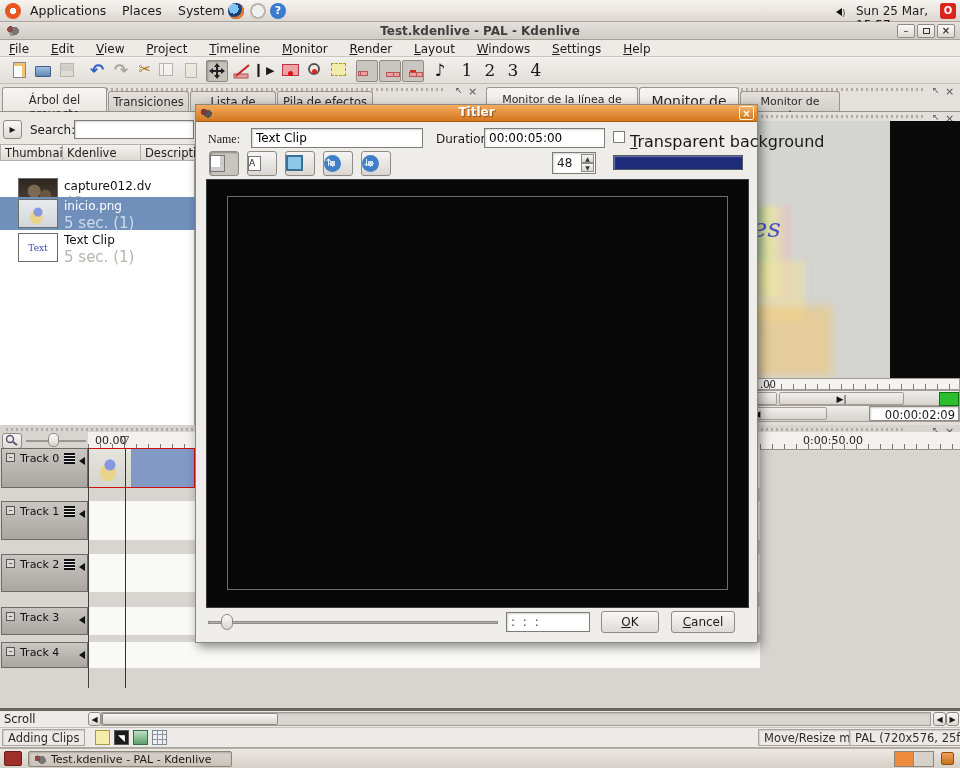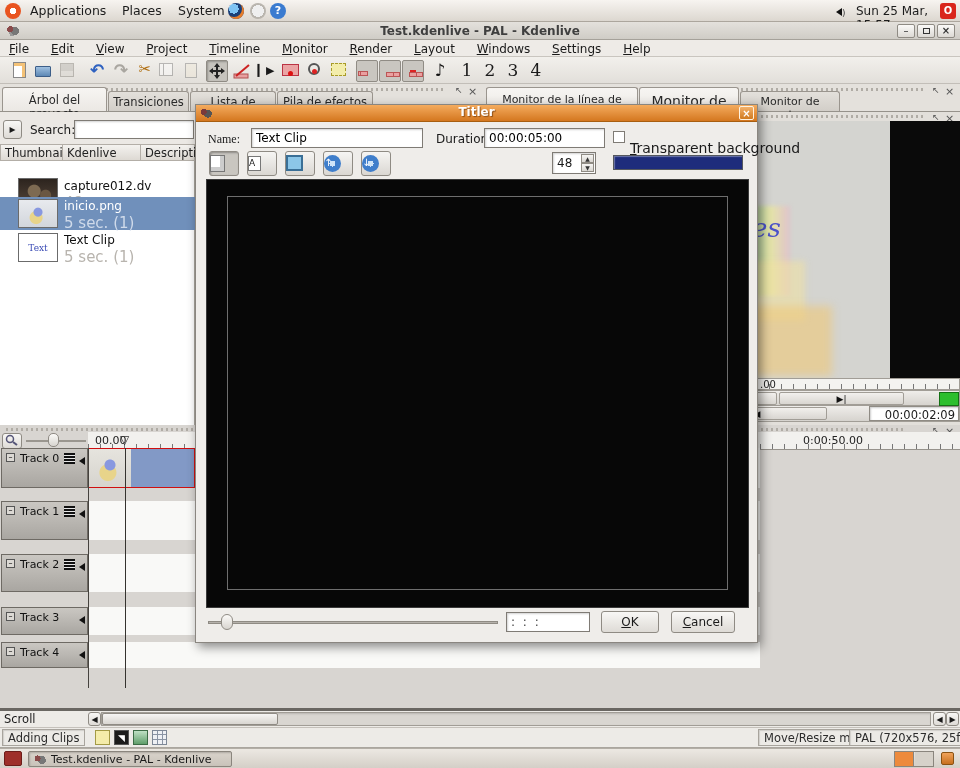--- a/index.html
+++ b/index.html
@@ -327,21 +327,21 @@
       <span class="abs" style="left:4px;top:2px;width:12px;height:12px;background:radial-gradient(circle at 30% 40%,#7a3a3a 0 3px,transparent 3px),radial-gradient(circle at 65% 55%,#555 0 4px,transparent 4px);"></span>
       <span>Titler</span>
       <span class="abs" style="left:543px;top:1px;width:15px;height:14px;background:linear-gradient(#f3b06a,#d07a20);border:1px solid #fff2e0;border-radius:2px;color:#fff;font-size:10px;font-weight:bold;line-height:13px;text-align:center;text-shadow:none;">×</span>
     </div>
 
     <span class="lbl" style="left:12px;top:27px;font-family:Liberation Serif, serif;">Name:</span>
     <input class="field" style="left: 55px; top: 23px; width: 172px; height: 20px;" value="Text Clip">
     <span class="lbl" style="left:240px;top:27px;">Duration</span>
     <input class="field" style="left: 288px; top: 23px; width: 121px; height: 20px;" value="00:00:05:00">
     <span class="abs" style="left:417px;top:26px;width:12px;height:12px;background:#fff;border:1px solid #7f7b75;"></span>
-    <span class="lbl uf" style="left:434px;top:27px;font-size:14px;margin-top:8px;">Transparent background</span>
+    <span class="lbl uf" style="left:434px;top:27px;font-size:16px;">Transparent background</span>
 
     <span class="dbtn pressed" style="left:13px;top:46px;"><span style="display:inline-block;width:15px;height:17px;background:#fff;border:1px solid #777;margin-top:3px;box-shadow:inset -4px -4px 0 #ccc;"></span></span>
     <span class="dbtn" style="left:51px;top:46px;"><span style="display:inline-block;width:13px;height:15px;background:#fff;border:1px solid #777;margin-top:4px;font-size:9px;line-height:13px;">A</span></span>
     <span class="dbtn" style="left:89px;top:46px;"><span style="display:inline-block;width:17px;height:16px;background:#8cc6e8;border:2px solid #3a6f96;margin-top:3px;"></span></span>
     <span class="dbtn" style="left:127px;top:46px;"><span style="display:inline-block;width:17px;height:17px;border-radius:9px;background:radial-gradient(circle,#cfe4f8 0 3px,#3f7ecb 3px 9px);margin-top:3px;color:#fff;font-size:10px;line-height:16px;">↑</span></span>
     <span class="dbtn" style="left:165px;top:46px;"><span style="display:inline-block;width:17px;height:17px;border-radius:9px;background:radial-gradient(circle,#cfe4f8 0 3px,#3f7ecb 3px 9px);margin-top:3px;color:#fff;font-size:10px;line-height:16px;">↓</span></span>
 
     <div class="field" style="left:356px;top:47px;width:44px;height:22px;padding-top:3px;">
       <span>48</span>
       <span class="abs" style="left:28px;top:1px;width:13px;height:9px;background:linear-gradient(#f6f5f3,#d9d6d1);border:1px solid #8f8b84;font-size:6px;text-align:center;line-height:8px;color:#333;">▲</span>

